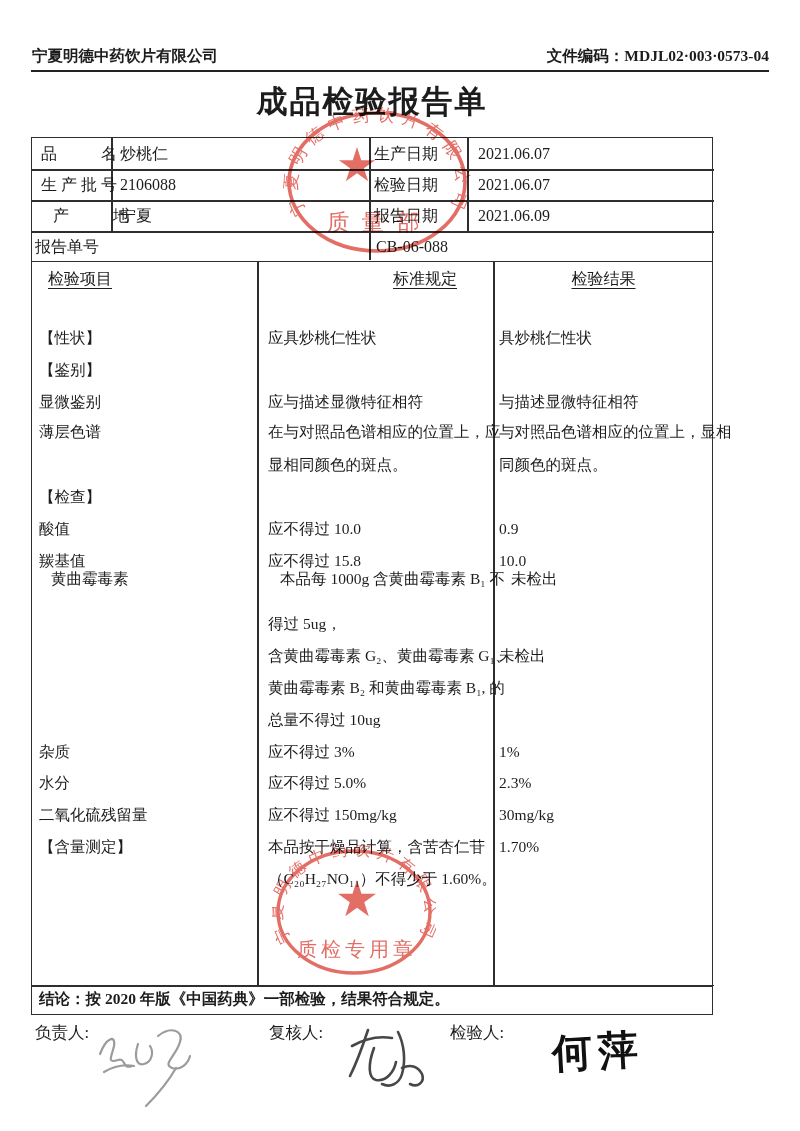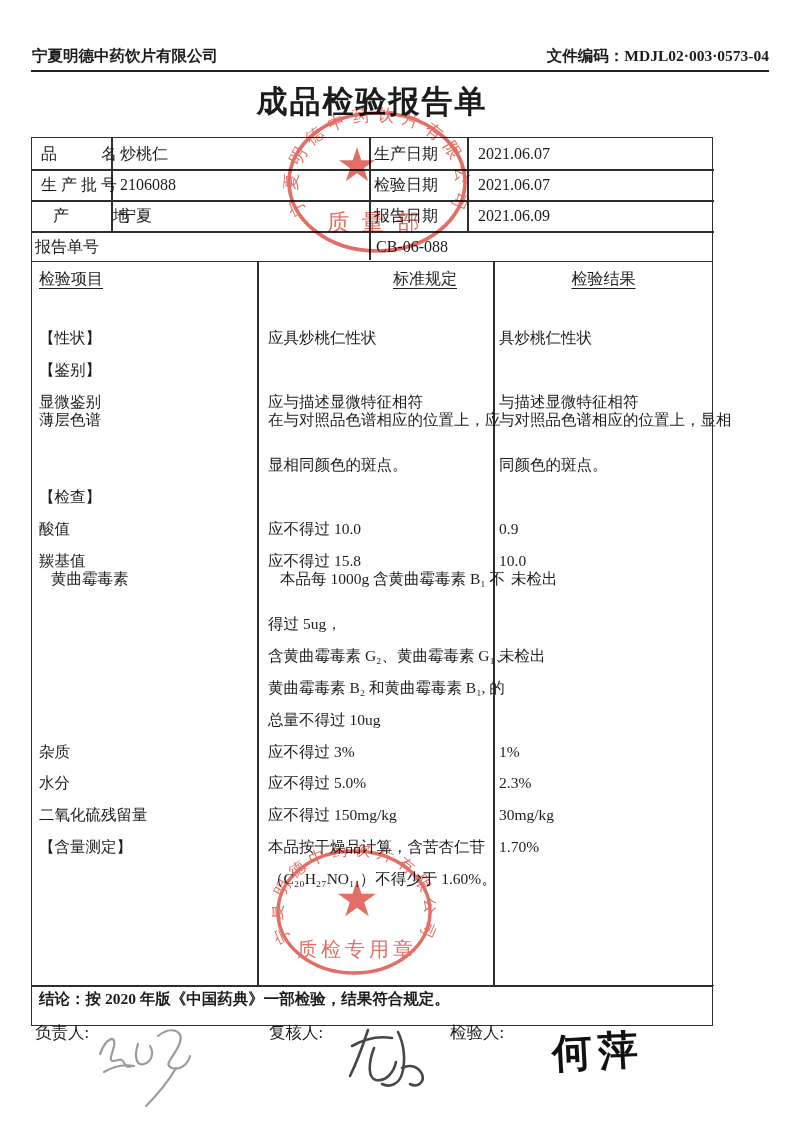--- a/index.html
+++ b/index.html
@@ -27,31 +27,31 @@
   .plabel { left:3px; }
   .ivalue { left:88px; }
   .dlabel { left:342px; }
   .dvalue { left:446px; }
 
   
   .main-table { left:31px; top:262px; width:682px; height:724px;
                 border-left:1.6px solid #2e2e2e; border-right:1.6px solid #2e2e2e; box-sizing:border-box; }
   .col-head { position:absolute; top:7px; font-size:16px; white-space:nowrap;
               text-decoration:underline; text-underline-offset:4px; }
-  .ch-item { left:7px;text-align:right; }
+  .ch-item { left:16px;text-align:right; }
   .ch-std  { left:225px; width:200px; text-align:right; }
   .ch-res  { left:461px; width:221px; text-align:center; }
   .tline { position:absolute; left:0; width:682px; height:32px; }
   .tcell { position:absolute; top:0; font-size:15.5px; line-height:32px; white-space:nowrap; }
   .tcell.item { left:7px;font-family:Liberation Serif, serif; }
   .tcell.standard { left:236px; }
   .tcell.result { left:467px; }
 
   
-  .conclusion-box { left:31px; top:986px; width:682px; height:40px;
+  .conclusion-box { left:31px; top:986px; width:682px; height:29px;
                     border:1.6px solid #2e2e2e; box-sizing:border-box; }
   .conclusion-text { position:absolute; left:7px; top:0; font-size:15.5px; font-weight:bold; line-height:24px; white-space:nowrap; }
 
   
   .sig-label { position:absolute; top:1022px; font-size:16.5px; white-space:nowrap; }
   .sig-svg { position:absolute; }
   .sig-name { position:absolute; left:552px; top:1024px; font-size:40px; font-weight:bold;
               transform:rotate(-3deg); letter-spacing:6px; white-space:nowrap; color:#111; }
 
   
@@ -110,21 +110,21 @@
         <div class="tline" style="top: 91.82px;">
           <div class="tcell item">【鉴别】</div>
           <div class="tcell standard"></div>
           <div class="tcell result"></div>
         </div>
         <div class="tline" style="top: 123.64px;">
           <div class="tcell item">显微鉴别</div>
           <div class="tcell standard">应与描述显微特征相符</div>
           <div class="tcell result">与描述显微特征相符</div>
         </div>
-        <div class="tline" style="top: 142px;">
+        <div class="tline" style="top: 154px;">
           <div class="tcell item">薄层色谱</div>
           <div class="tcell standard">在与对照品色谱相应的位置上，应</div>
           <div class="tcell result">与对照品色谱相应的位置上，显相</div>
         </div>
         <div class="tline" style="top: 187.28px;">
           <div class="tcell item"></div>
           <div class="tcell standard">显相同颜色的斑点。</div>
           <div class="tcell result">同颜色的斑点。</div>
         </div>
         <div class="tline" style="top: 219.1px;">

